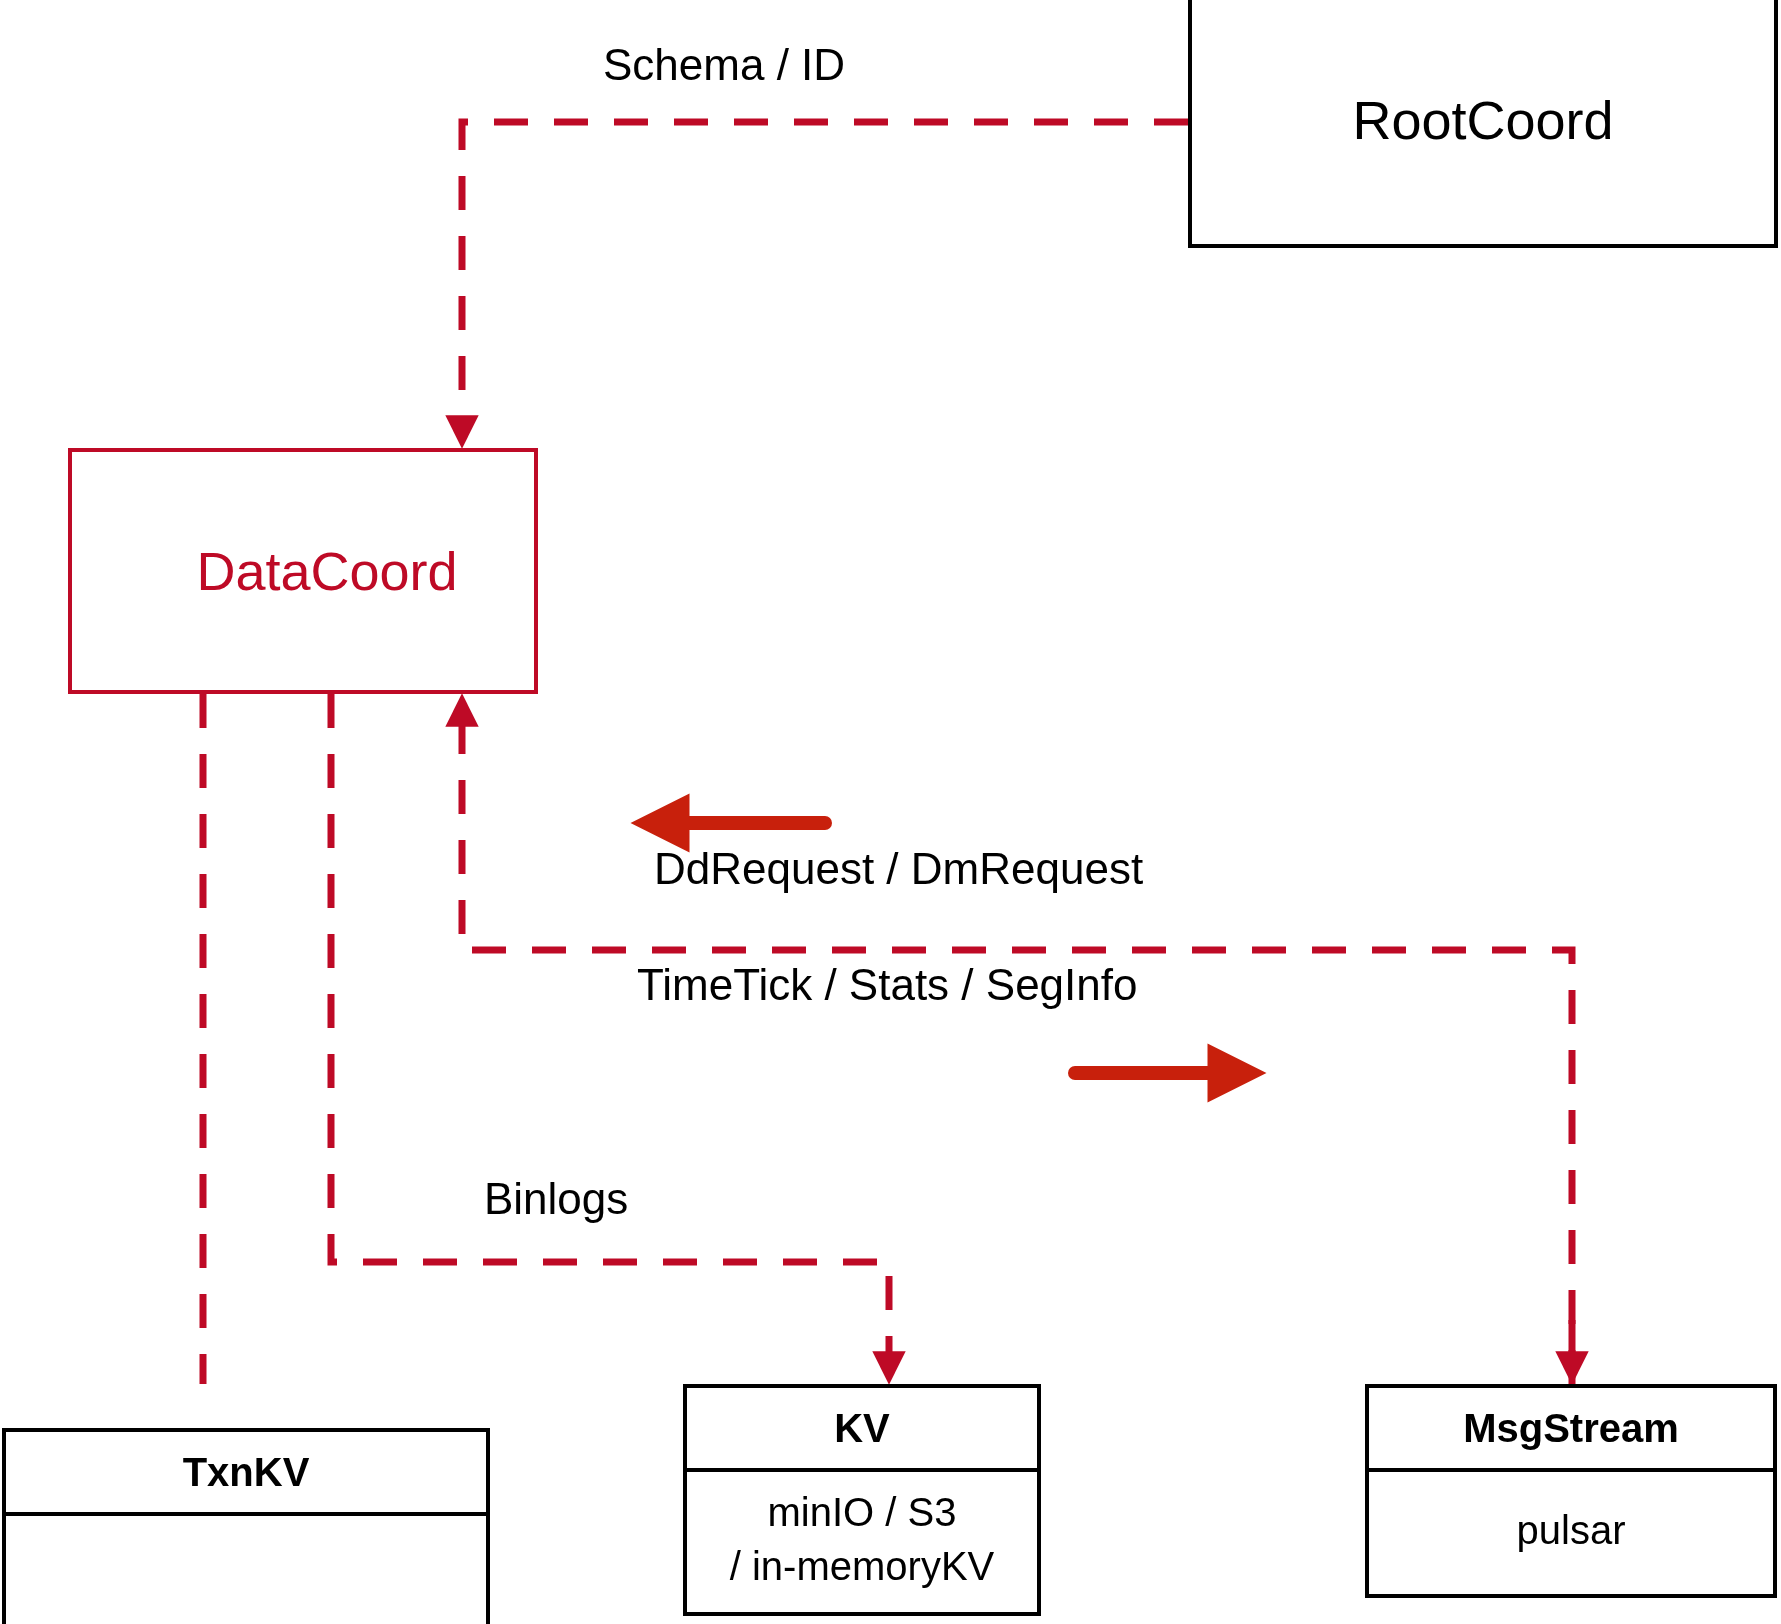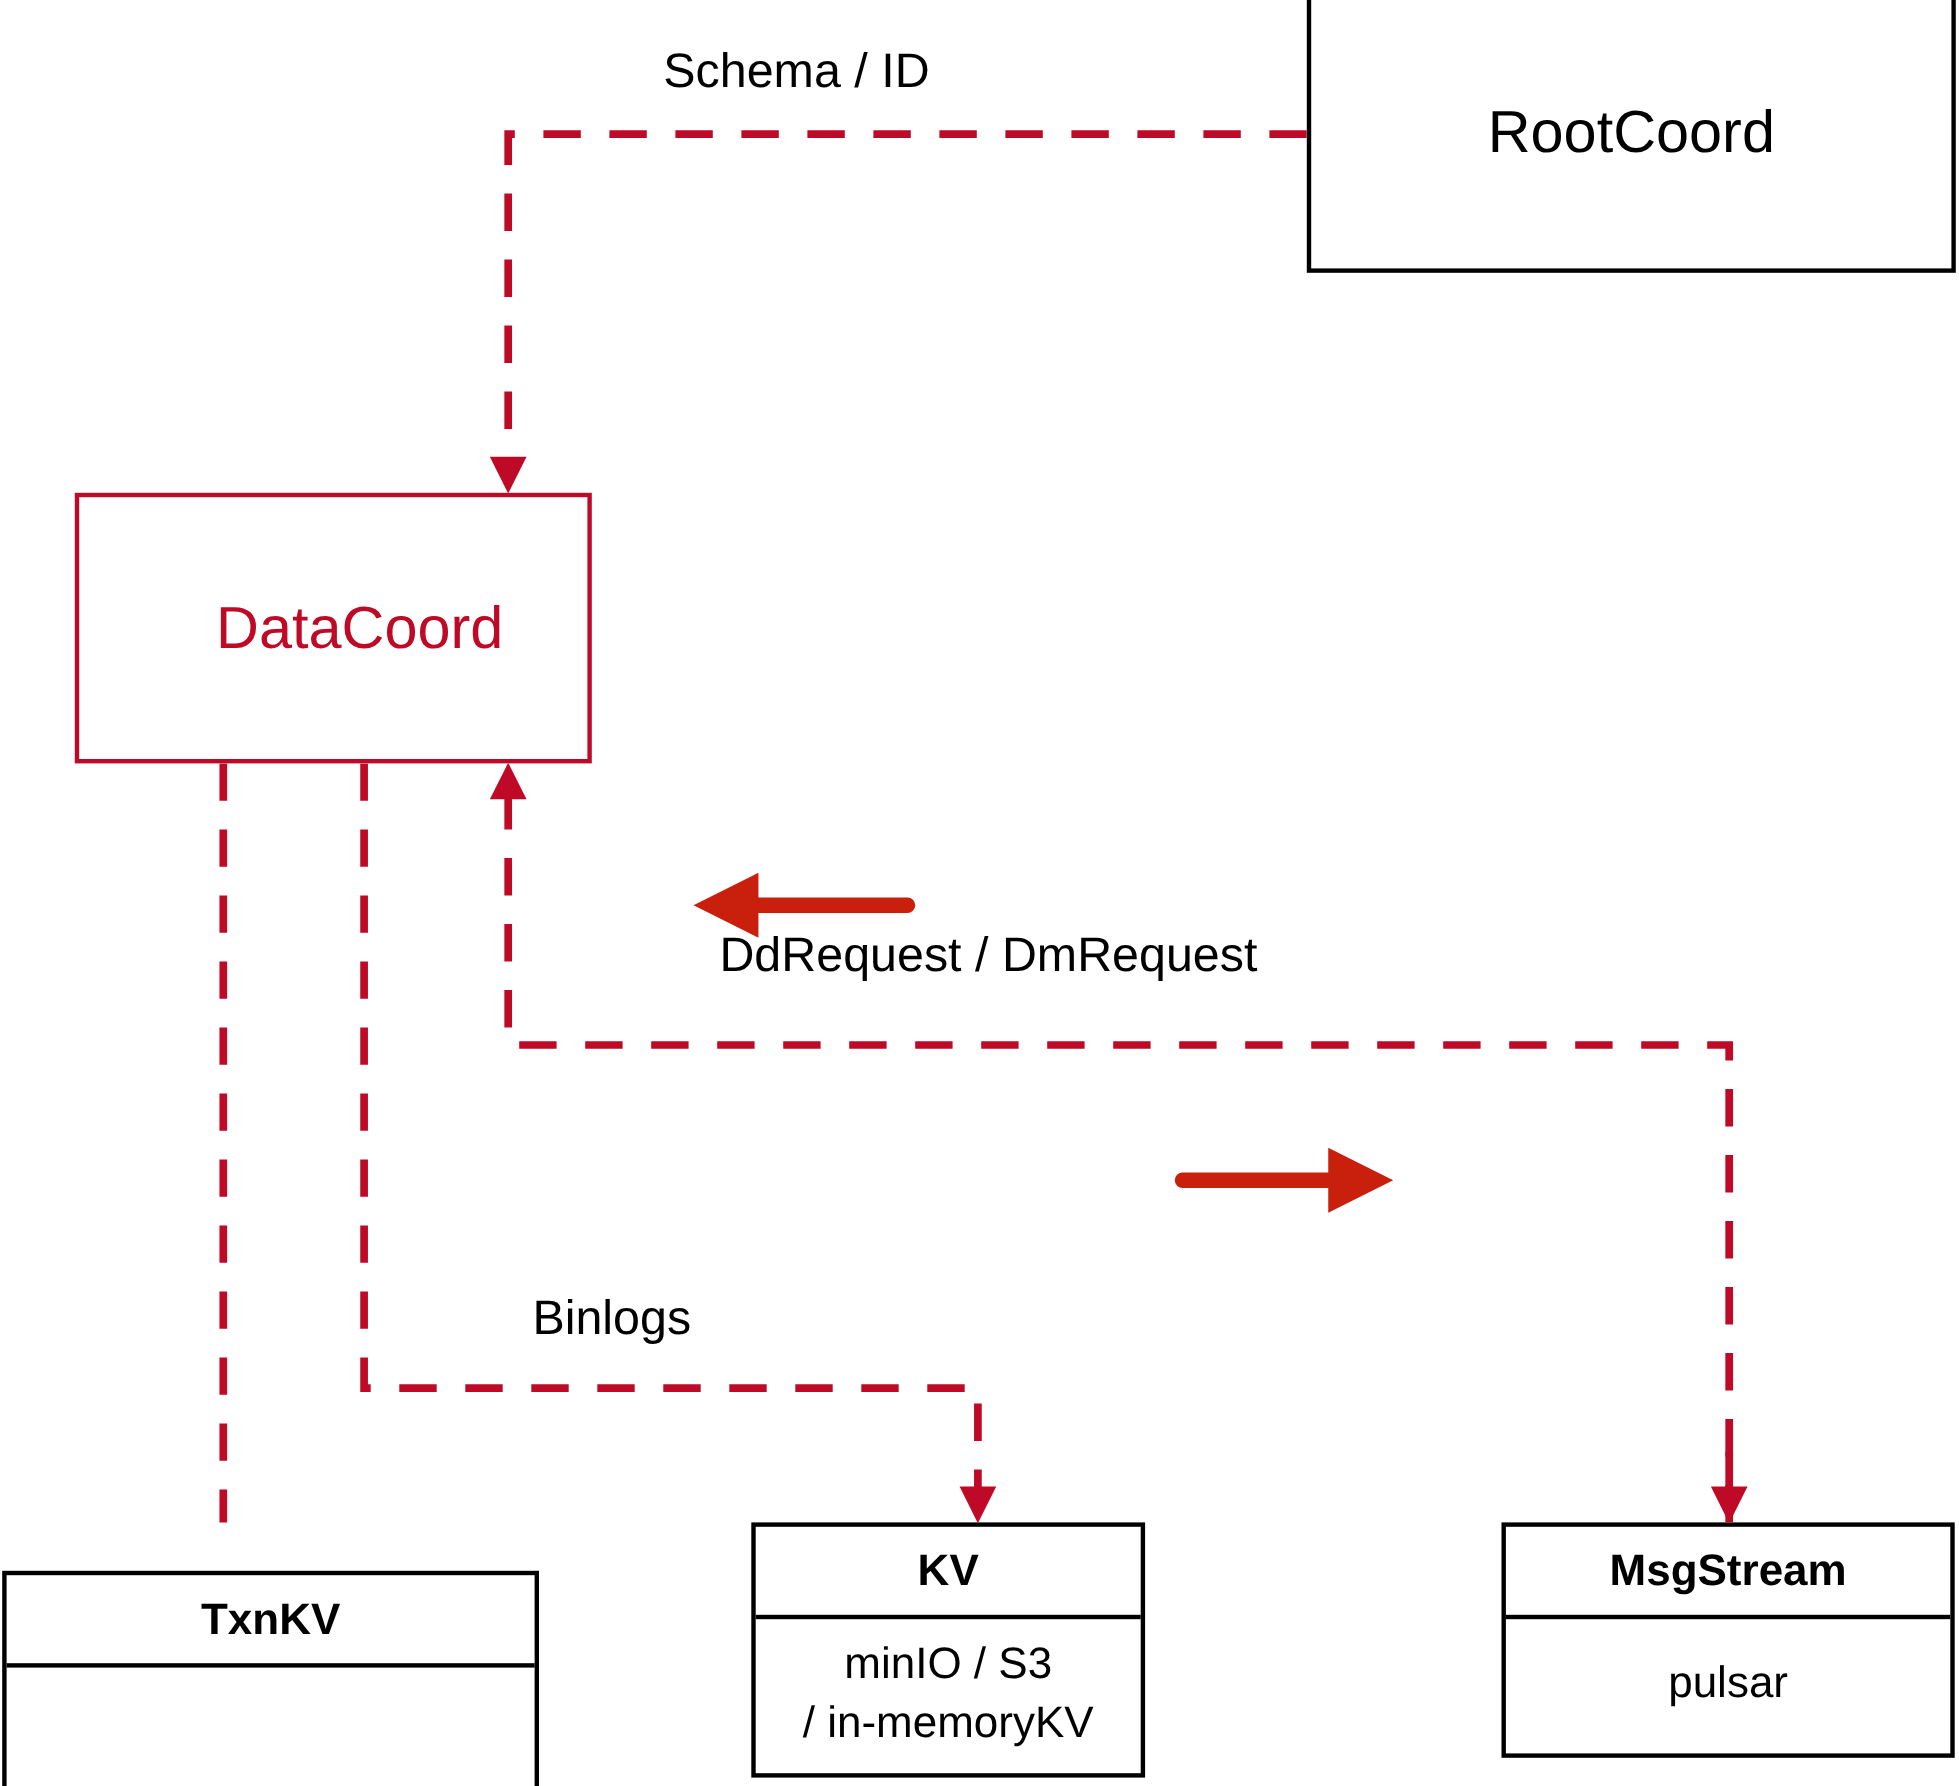--- a/index.html
+++ b/index.html
@@ -167,16 +167,17 @@
   <div class="node black kvnode" id="node-msgstream">
     <div class="node-title">MsgStream</div>
     <div class="divider"></div>
     <div class="node-body">pulsar</div>
   </div>
 
   <div class="edge-label" id="label-schema">Schema / ID</div>
 
   <div class="edge-label" id="label-ddrequest">DdRequest / DmRequest</div>
 
+  <div class="edge-label" id="label-timetick">TimeTick / Stats / SegInfo</div>
 
   <div class="edge-label" id="label-binlogs">Binlogs</div>
 
 </div>
 
 </body></html>

